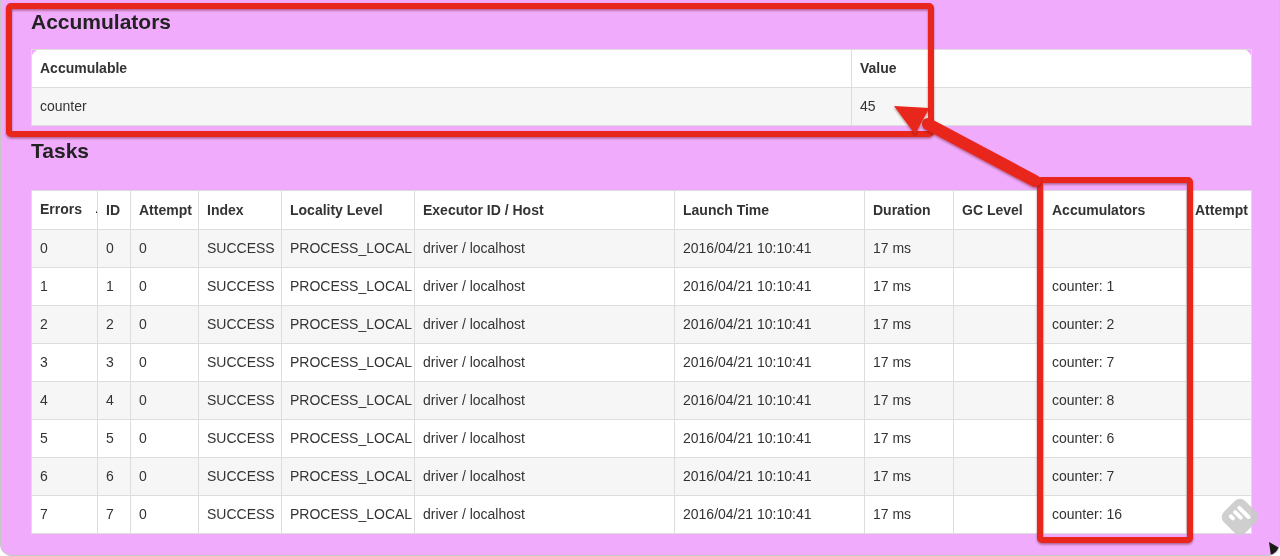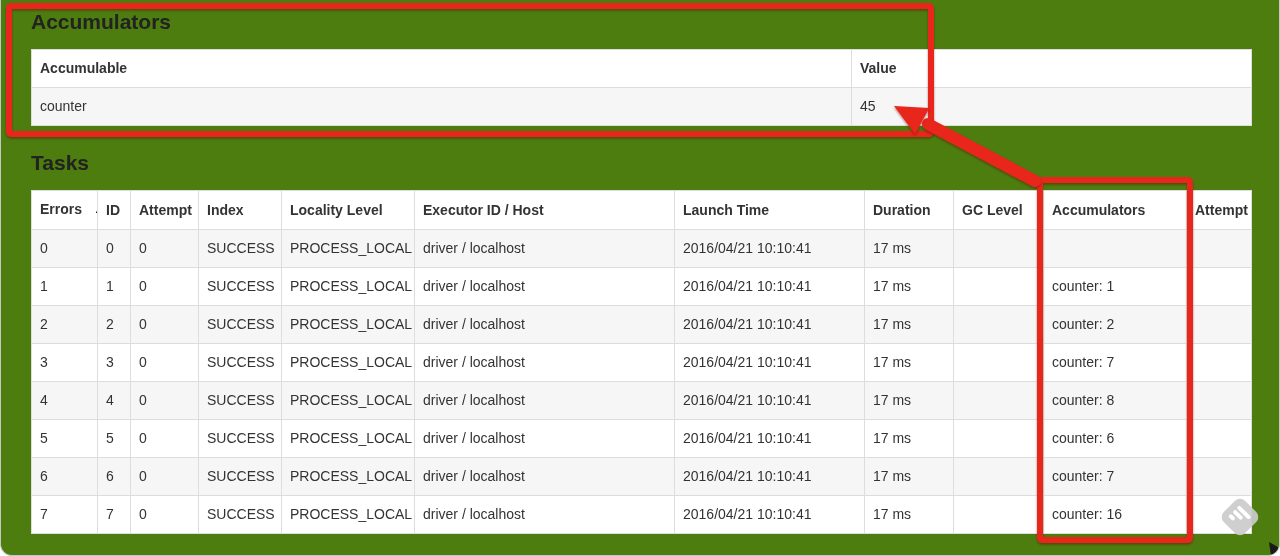--- a/index.html
+++ b/index.html
@@ -5,51 +5,51 @@
   html, body {
     margin: 0;
     padding: 0;
     background: #ffffff;
   }
   .frame {
     position: relative;
     width: 1280px;
     height: 556px;
     box-sizing: border-box;
-    background: #4d7c0f;
+    background: #f0abfc;
     border: 1px solid #c6c6c6;
     border-top: none;
     border-radius: 0 0 12px 12px;
     overflow: hidden;
     font-family: "Liberation Sans", sans-serif;
     color: #333;
   }
   .section-title {
     position: absolute;
     left: 30px;
     margin: 0;
     font-size: 21px;
     line-height: 24px;
     font-weight: bold;
     color: #222;
   }
   #accumulators-title { top: 10px; }
-  #tasks-title { top: 151px; }
+  #tasks-title { top: 139px; }
 
   table.ui {
     position: absolute;
     left: 30px;
     width: 1220px;
     table-layout: fixed;
     border-collapse: collapse;
     background: #fff;
     font-size: 14px;
     color: #333;
   }
-  #accumulators-table { top: 49px; }
+  #accumulators-table { top: 49px; border-radius: 11px; }
   #tasks-table { top: 190px; }
 
   .ui th, .ui td {
     border: 1px solid #ddd;
     padding: 9px 8px;
     line-height: 19px;
     text-align: left;
     white-space: nowrap;
     overflow: hidden;
     font-weight: normal;

